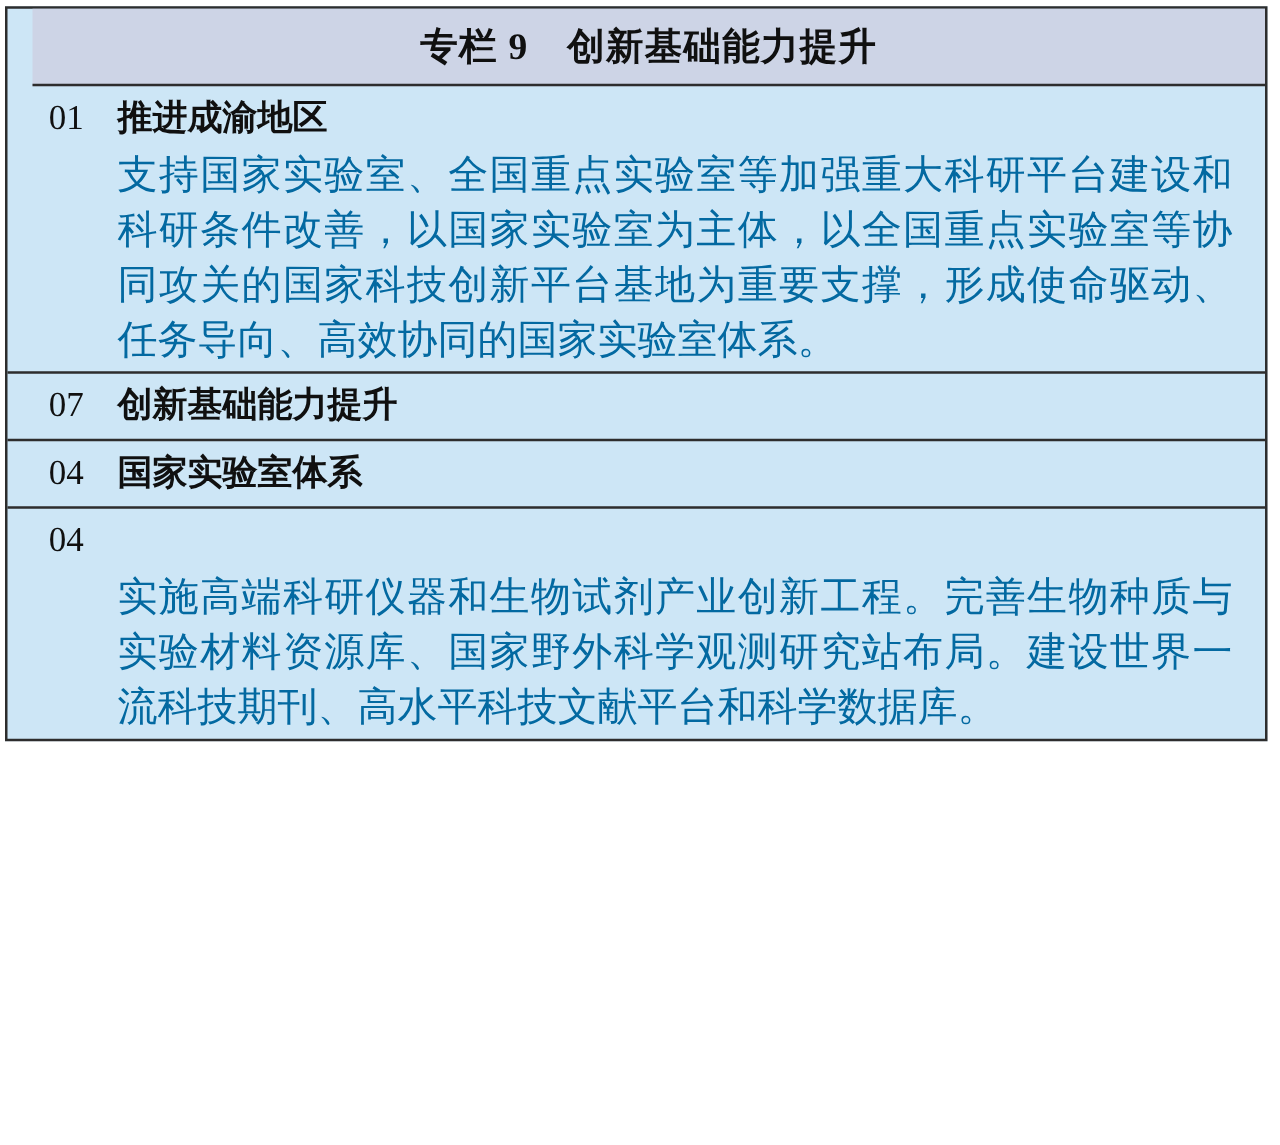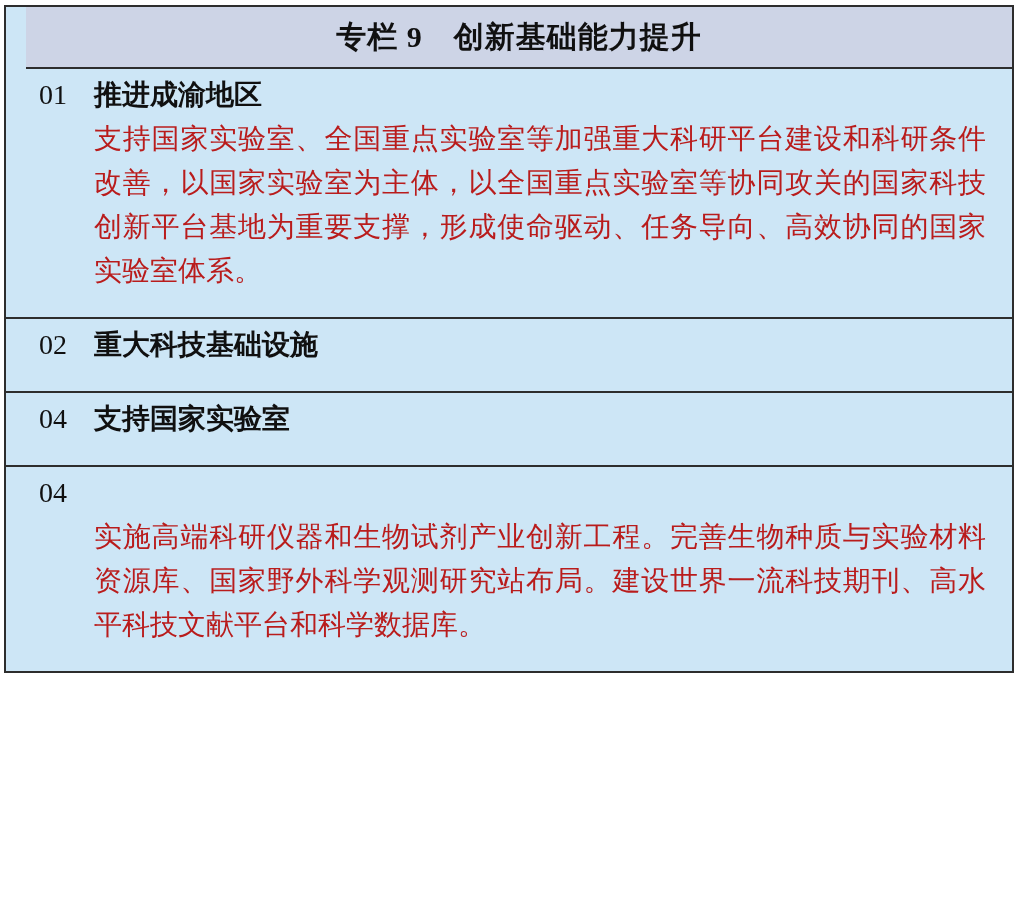--- a/index.html
+++ b/index.html
@@ -32,21 +32,21 @@
     margin-left: 20px;
   }
   .panel-title {
     font-size: 30px;
     font-weight: bold;
     color: #101010;
     letter-spacing: 1px;
     white-space: pre;
   }
   .section {
-    padding: 4px 0 24px 0;
+    padding: 4px 0 4px 0;
     border-bottom: 2px solid var(--border, #2d2d2d);
   }
   .section:last-child {
     border-bottom: none;
   }
   .section-head {
     display: flex;
     align-items: baseline;
     line-height: 44px;
   }
@@ -57,24 +57,24 @@
     color: #101010;
     font-family: "Liberation Serif", "DejaVu Serif", serif;
   }
   .section-heading {
     font-size: 28px;
     font-weight: bold;
     color: #101010;
   }
   .section-body {
     margin: 0 26px 0 88px;
-    font-size: 28px;
+    font-size: 32px;
     line-height: 44px;
     text-align: justify;
-    color: #b91c1c;
+    color: #0369a1;
   }
 </style>
 </head>
 <body>
 
 <div class="page">
   <div class="panel">
 
     <div class="panel-title-bar">
       <span class="panel-title">专栏 9　创新基础能力提升</span>
@@ -83,29 +83,29 @@
     <div class="section">
       <div class="section-head">
         <span class="section-num">01</span>
         <span class="section-heading">推进成渝地区</span>
       </div>
       <p class="section-body">支持国家实验室、全国重点实验室等加强重大科研平台建设和科研条件改善，以国家实验室为主体，以全国重点实验室等协同攻关的国家科技创新平台基地为重要支撑，形成使命驱动、任务导向、高效协同的国家实验室体系。</p>
     </div>
 
     <div class="section">
       <div class="section-head">
-        <span class="section-num">02</span>
-        <span class="section-heading">重大科技基础设施</span>
+        <span class="section-num">07</span>
+        <span class="section-heading">创新基础能力提升</span>
       </div>
     </div>
 
     <div class="section">
       <div class="section-head">
         <span class="section-num">04</span>
-        <span class="section-heading">支持国家实验室</span>
+        <span class="section-heading">国家实验室体系</span>
       </div>
     </div>
 
     <div class="section">
       <div class="section-head">
         <span class="section-num">04</span>
       </div>
       <p class="section-body">实施高端科研仪器和生物试剂产业创新工程。完善生物种质与实验材料资源库、国家野外科学观测研究站布局。建设世界一流科技期刊、高水平科技文献平台和科学数据库。</p>
     </div>
 

